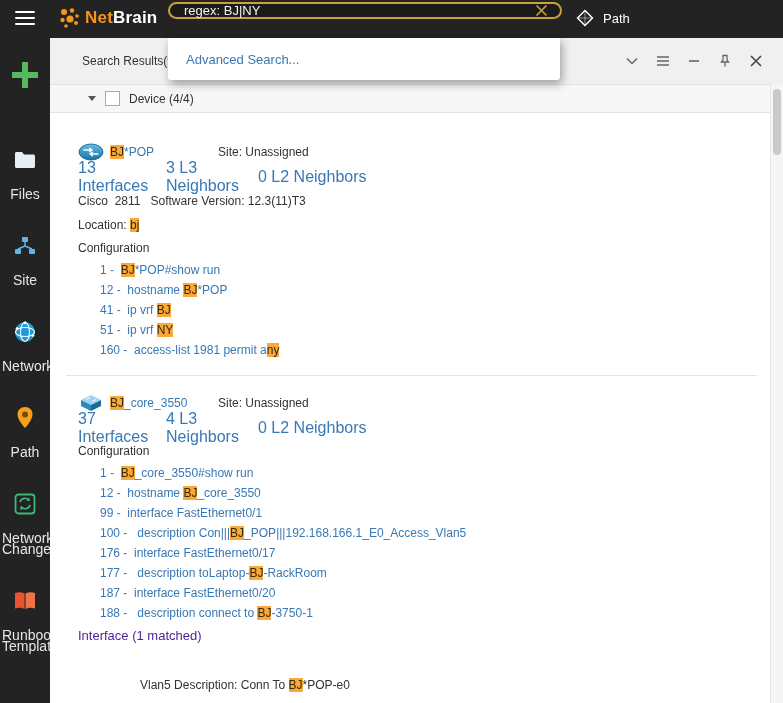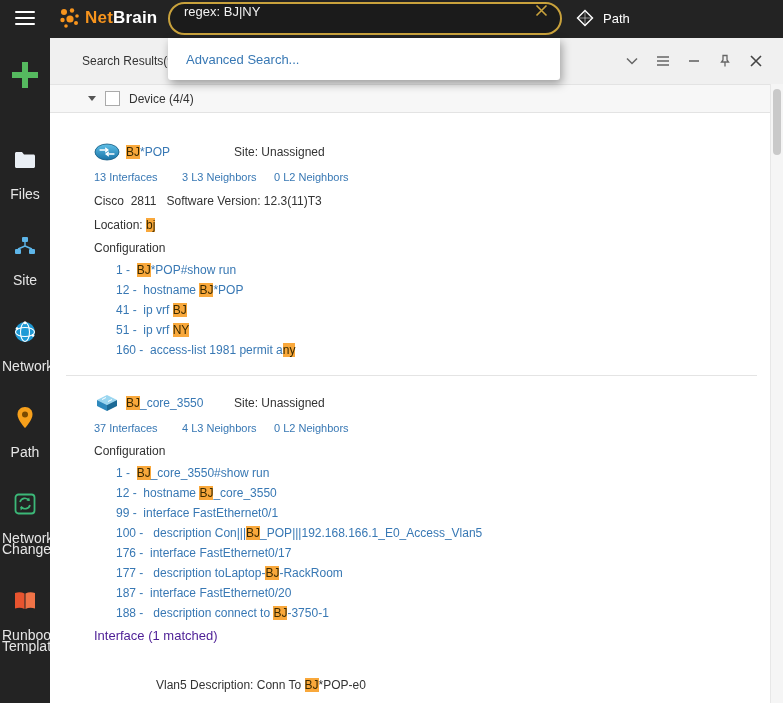--- a/index.html
+++ b/index.html
@@ -8,22 +8,22 @@
 
   
   .topbar{position:relative;height:38px;background:#232323;z-index:10;}
   .hamburger{position:absolute;left:15px;top:11px;width:20px;height:16px;cursor:pointer;}
   .hamburger .bar{height:2px;background:#fff;margin-bottom:4px;border-radius:1px;}
   .hamburger .bar:last-child{margin-bottom:0;}
   .logo{position:absolute;left:58px;top:7px;display:flex;align-items:center;gap:5px;cursor:pointer;}
   .logo-text{font-size:17px;font-weight:bold;letter-spacing:.2px;}
   .logo-net{color:#f7941d;}
   .logo-brain{color:#ffffff;}
-  .search{position:absolute;left:168px;top:2px;width:394px;height:33px;box-sizing:border-box;
-          border:2px solid #c9a23c;border-radius:17px;background:#1b1b1b;display:flex;align-items:flex-start;gap:24px;}
+  .search{position:absolute;left:168px;top:2px;width:394px;height:17px;box-sizing:border-box;
+          border:2px solid #c9a23c;border-radius:17px;background:#1b1b1b;display:flex;align-items:center;gap:24px;}
   .search input{flex:1;min-width:0;background:transparent;border:0;outline:0;color:#f2f2f2;
                 font-size:13px;padding:0 6px 0 14px;font-family:inherit;}
   .clear-btn{padding:0 12px 0 4px;cursor:pointer;display:flex;align-items:center;}
   .tb-path{position:absolute;left:576px;top:9px;display:flex;align-items:center;gap:9px;
            color:#fff;font-size:13px;cursor:pointer;}
 
   
   .dropdown{position:absolute;left:168px;top:38px;width:392px;height:42px;background:#fff;
             border-radius:0 0 3px 3px;box-shadow:2px 4px 10px rgba(0,0,0,.35);z-index:30;
             display:flex;align-items:center;padding-left:18px;box-sizing:border-box;}
@@ -48,26 +48,26 @@
   .header-icons{margin-left:auto;display:flex;align-items:center;gap:13px;}
   .hicon{width:18px;height:18px;display:flex;align-items:center;justify-content:center;cursor:pointer;}
   .group-header{height:29px;background:#f7f7f7;border-top:1px solid #e3e3e3;border-bottom:1px solid #e3e3e3;
                 display:flex;align-items:center;padding-left:38px;flex:none;box-sizing:border-box;}
   .tri-down{width:0;height:0;border-left:4.5px solid transparent;border-right:4.5px solid transparent;
             border-top:5.5px solid #555;margin-right:9px;cursor:pointer;}
   .checkbox{width:13px;height:13px;background:#fff;border:1px solid #aaa;margin-right:9px;cursor:pointer;}
   .group-label{font-size:12px;color:#333;}
 
   .content{flex:1;padding-top:26px;position:relative;overflow:hidden;}
-  .device{padding-left:44px;}
+  .device{padding-left:28px;}
   .dev-head{position:relative;height:26px;display:flex;align-items:center;}
   .dev-icon{width:32px;flex:none;display:flex;align-items:center;}
   .dev-name{font-size:12px;color:#3878b4;cursor:pointer;}
   .dev-site{position:absolute;left:140px;font-size:12px;color:#333;}
-  .dev-links{height:24px;display:flex;align-items:center;font-size:11px;}
+  .dev-links{height:24px;display:flex;align-items:center;font-size:16px;}
   .dev-links .col1{width:88px;}
   .dev-links .col2{width:92px;}
   .dev-links a{color:#3878b4;text-decoration:none;cursor:pointer;}
   .dev-model{height:24px;line-height:24px;font-size:12px;color:#333;white-space:pre;}
   .dev-location{height:24px;line-height:24px;font-size:12px;color:#333;}
   .cfg-label{height:23px;line-height:23px;font-size:12px;color:#333;}
   .cfg-lines{margin-left:22px;}
   .cfg-line{height:20px;line-height:20px;font-size:12px;color:#3878b4;white-space:pre;cursor:pointer;}
   .hl{background:#f9a83b;color:#3a2a00;}
   .divider{border-top:1px solid #e4e4e4;margin:15px 26px 14px 16px;}

